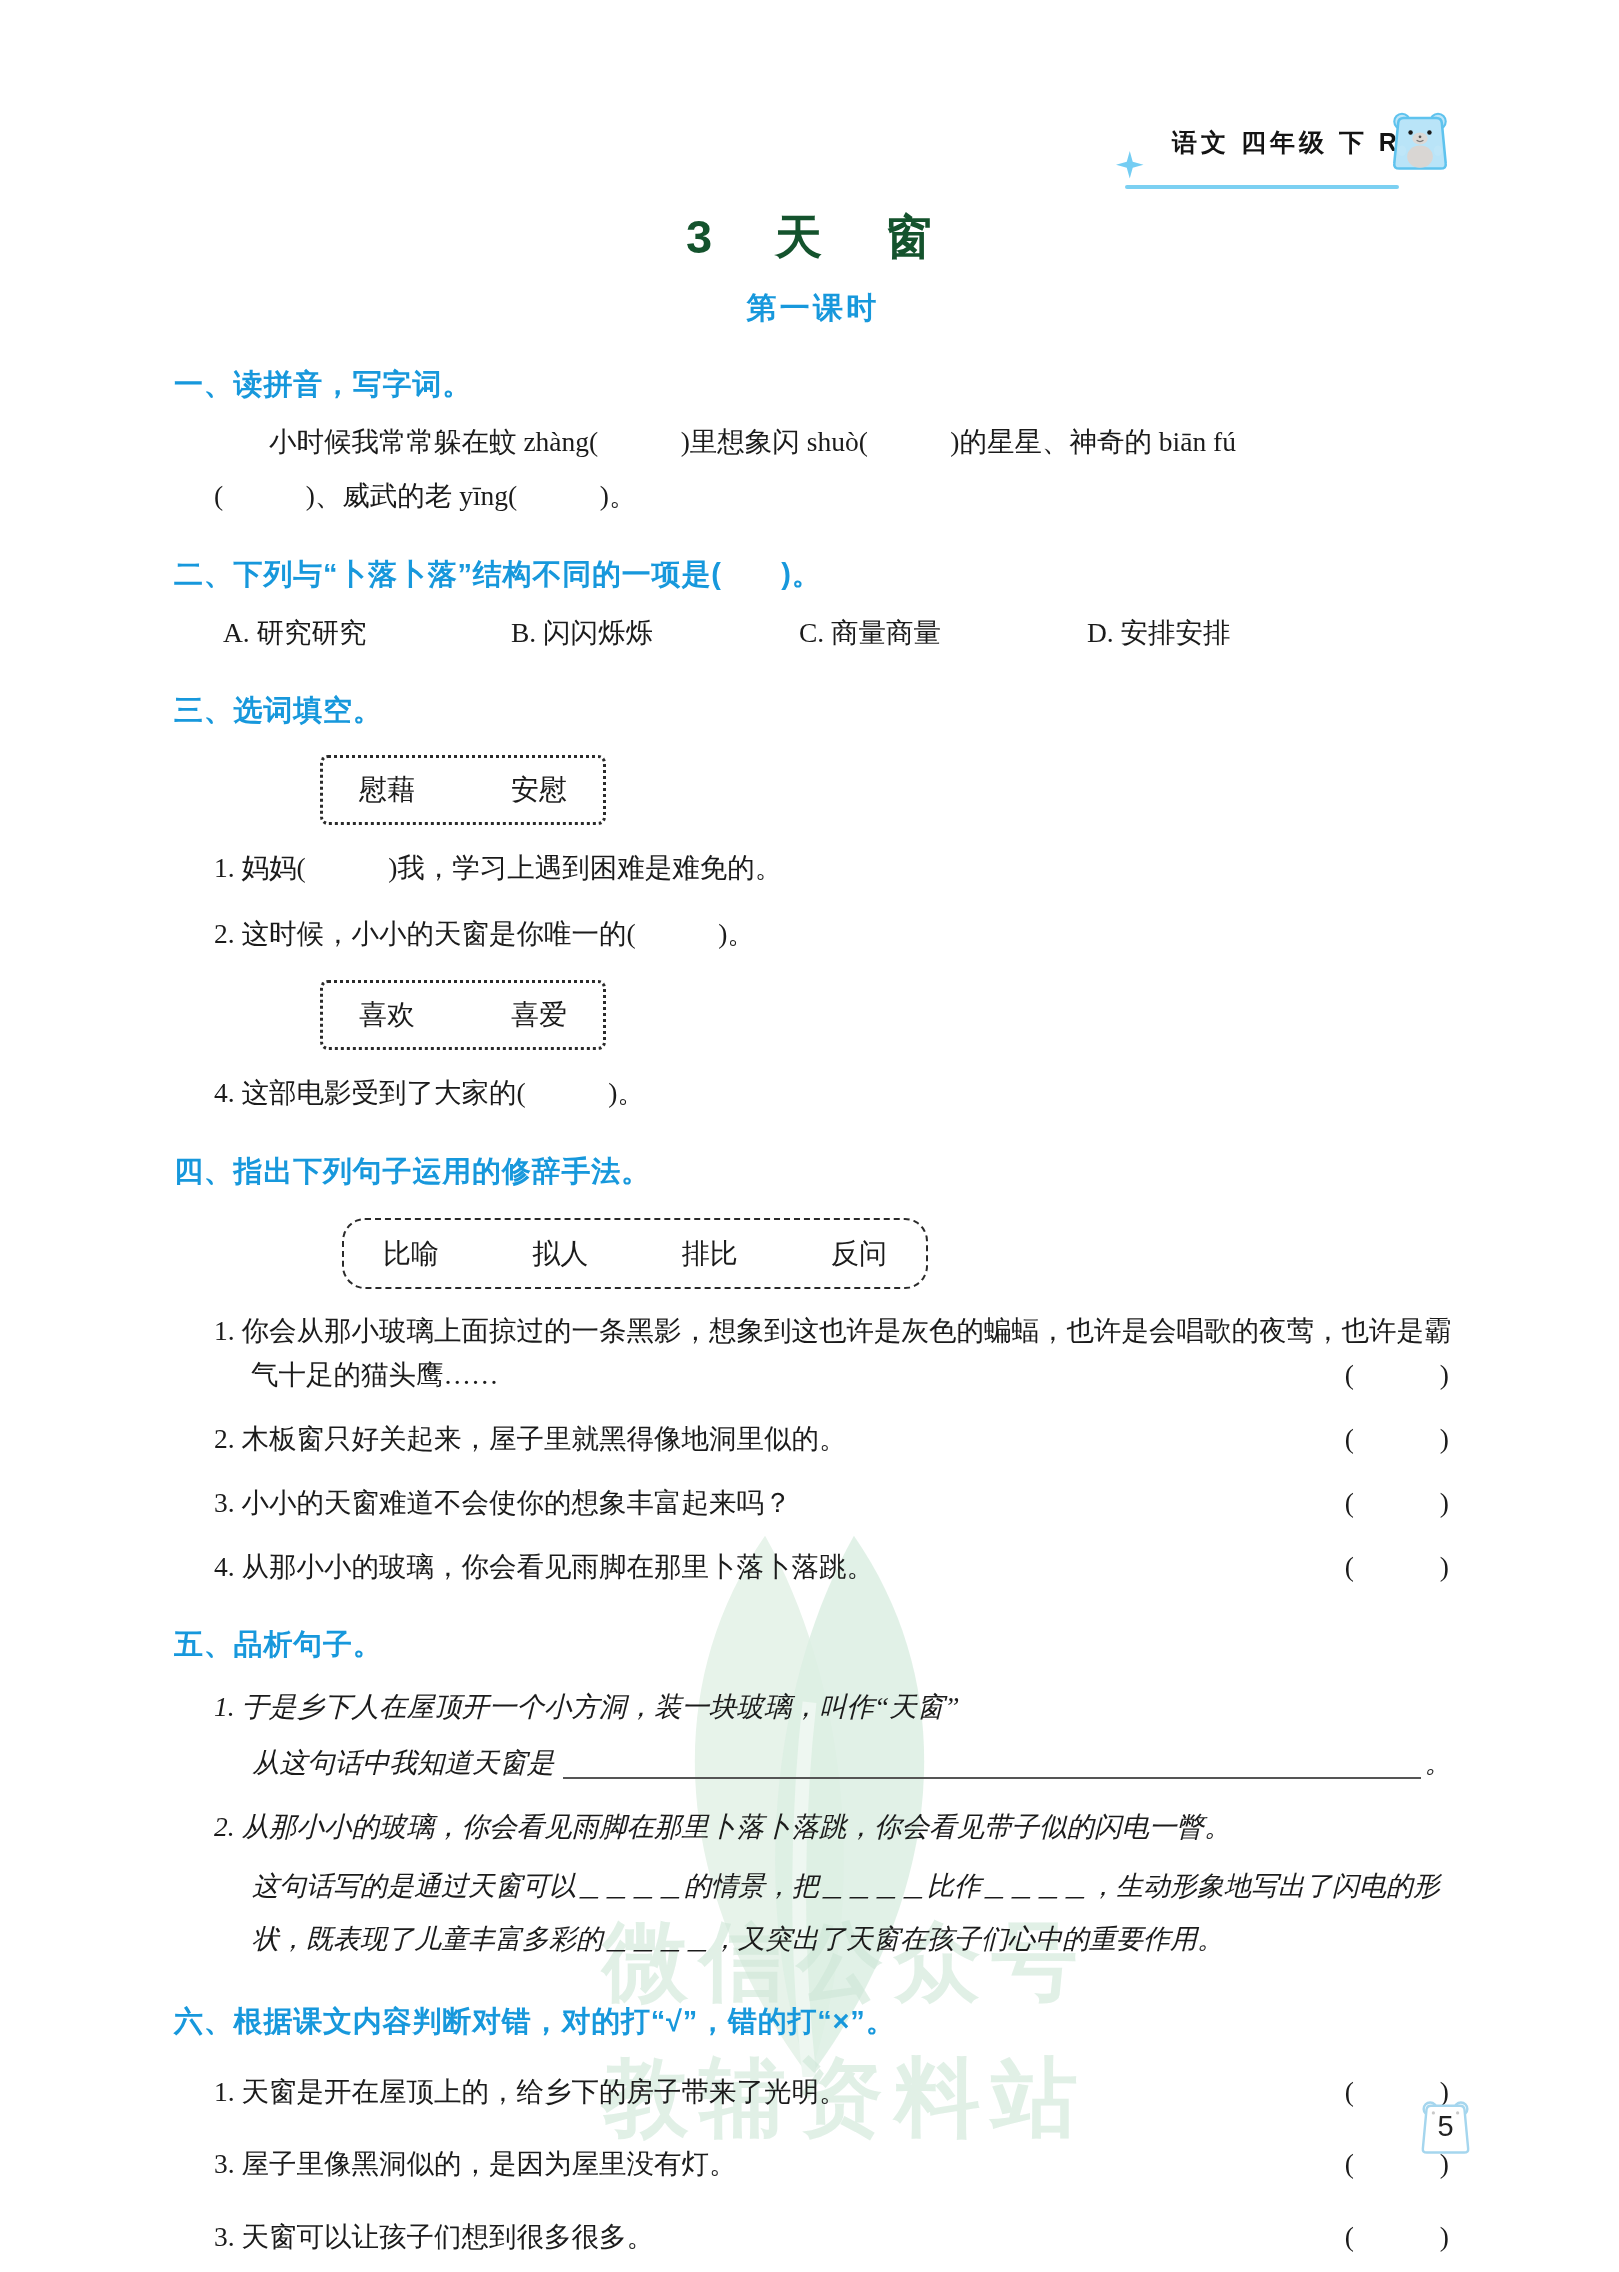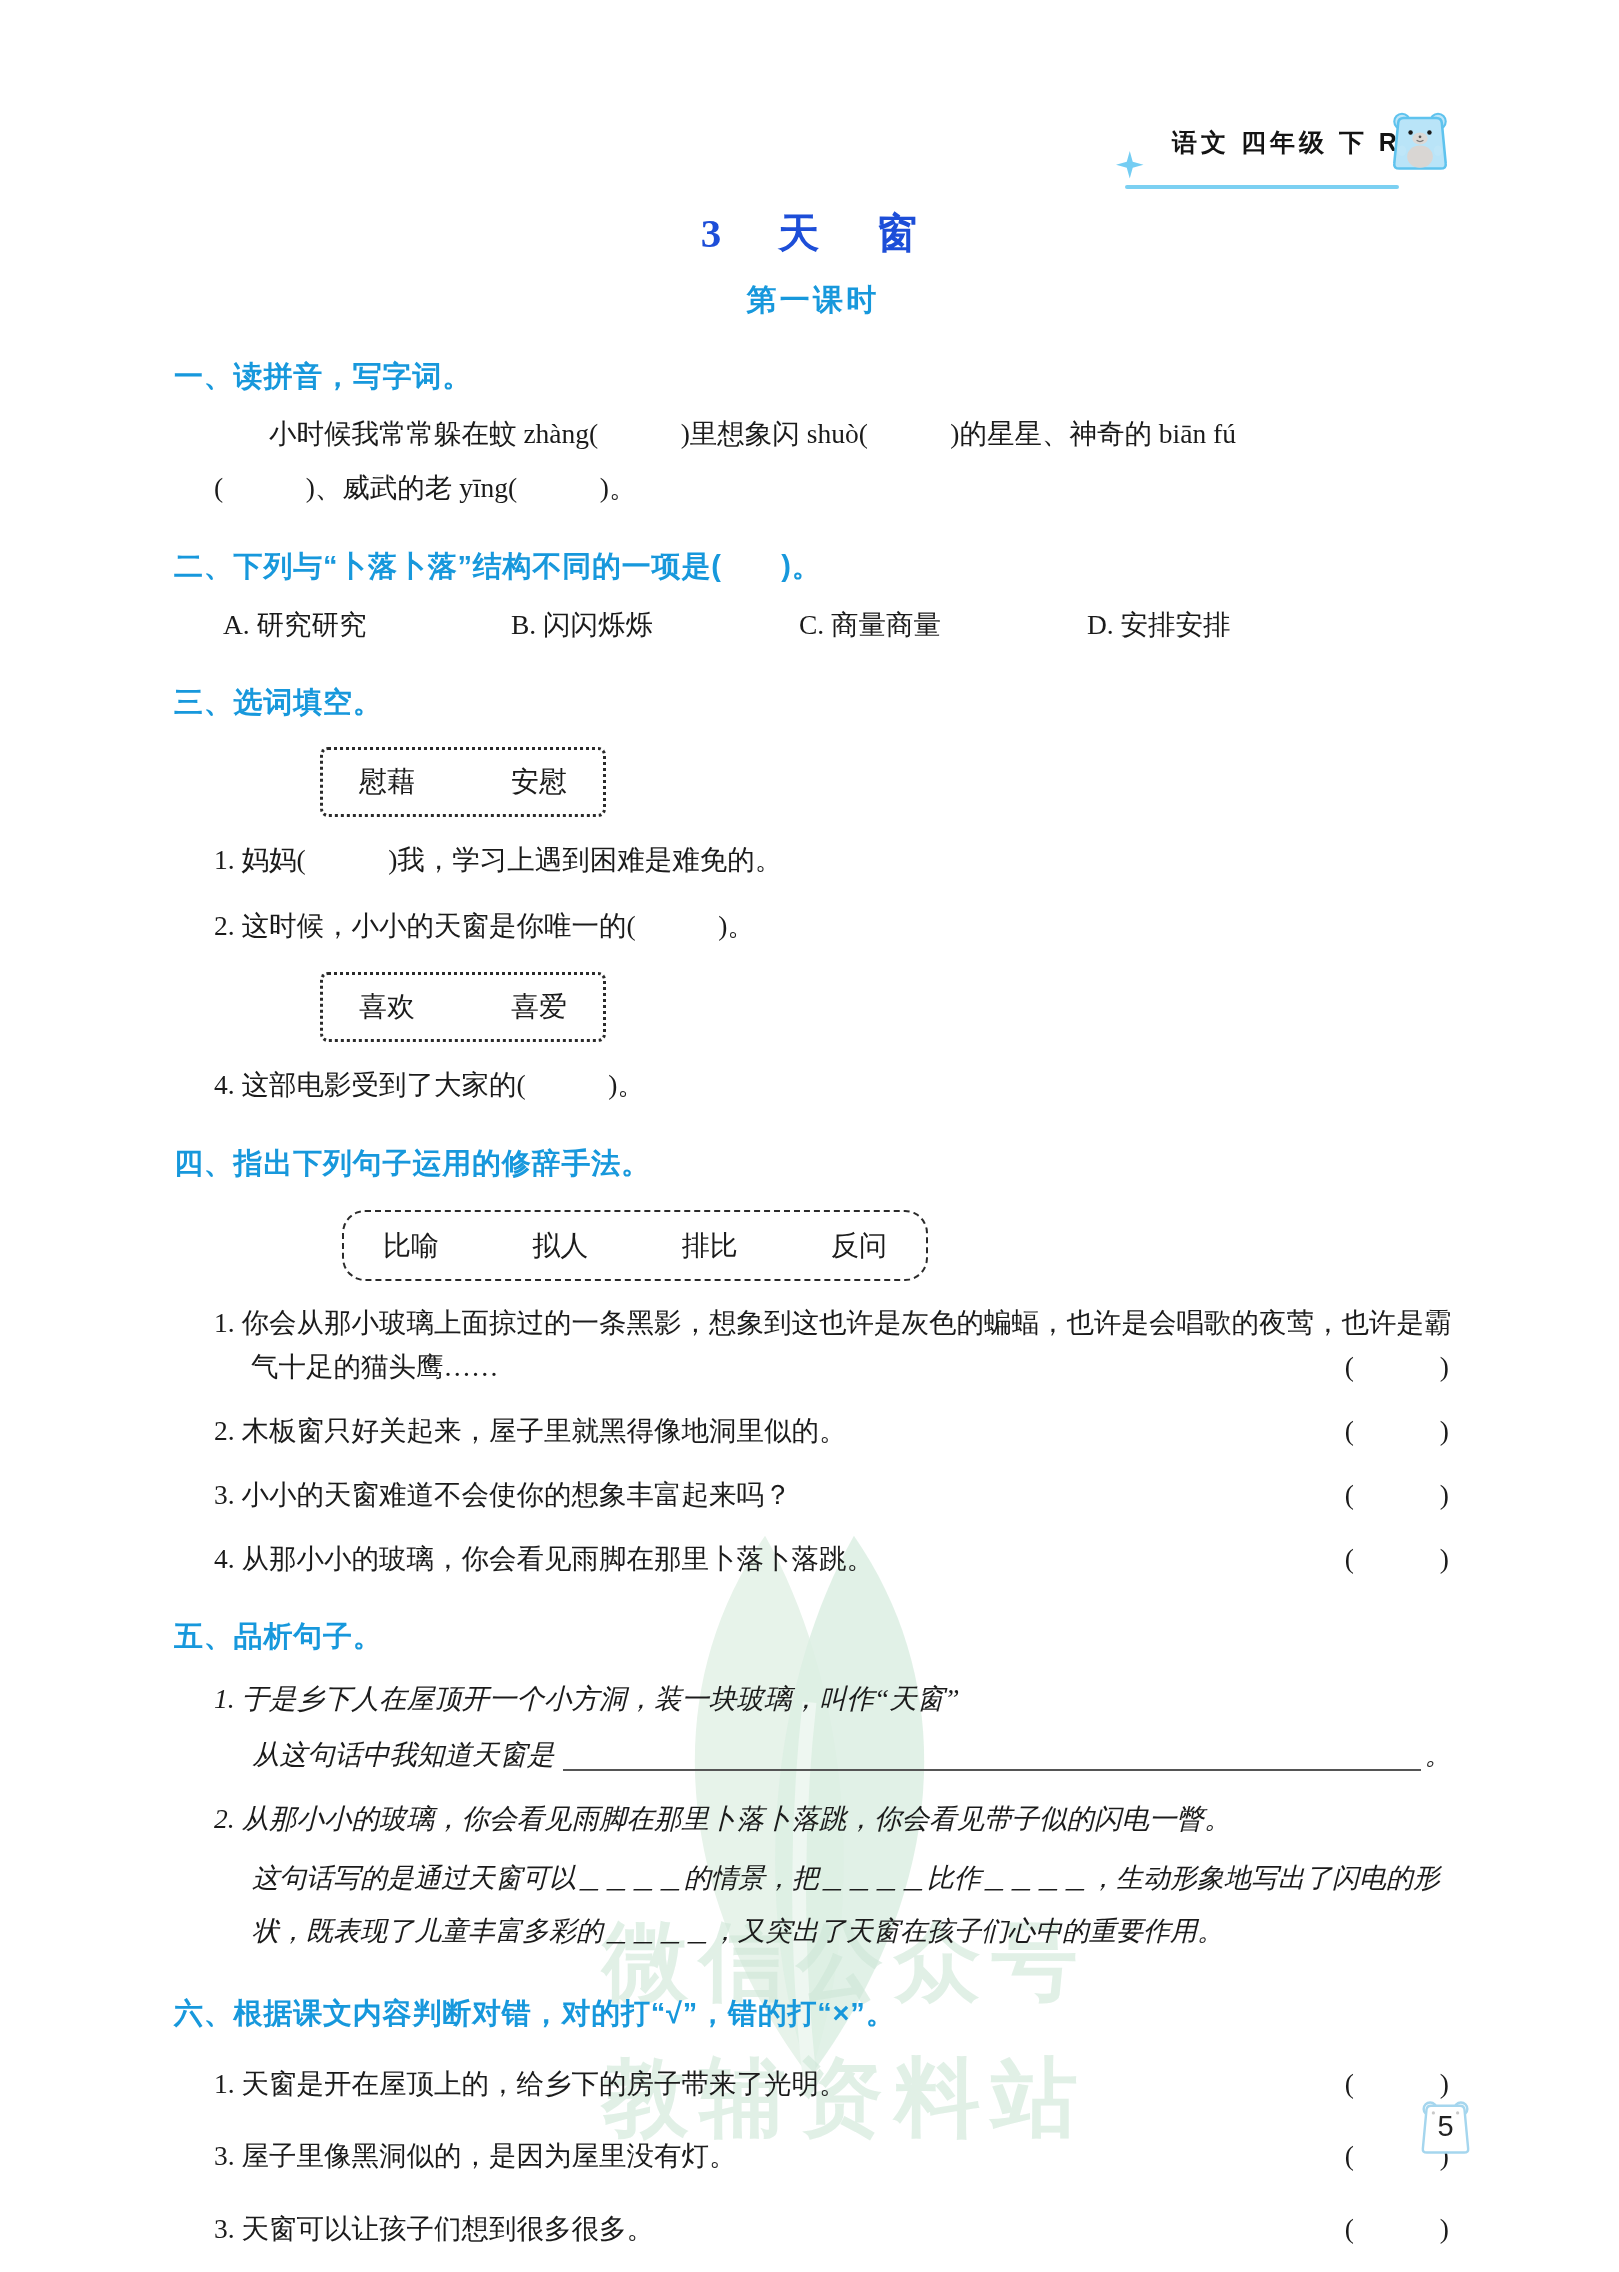--- a/index.html
+++ b/index.html
@@ -23,23 +23,23 @@
   .wm-text{
     position:absolute;left:562px;width:567px;text-align:center;z-index:0;
     font-family:"Liberation Sans","DejaVu Sans",sans-serif;font-weight:bold;
     font-size:86px;letter-spacing:11.3px;color:#cfe7d8;opacity:.62;
   }
   .wm-t1{top:1904px;}
   .wm-t2{top:2040px;}
   
   .content{position:absolute;left:174px;top:0;width:1278px;z-index:2;}
   .title{
-    margin:206px 0 0 0;text-align:center;color:#1d4ed8;
-    font-family:Liberation Serif, serif;
-    font-weight:bold;font-size:41px;letter-spacing:8px;
+    margin:206px 0 0 0;text-align:center;color:#14532d;
+    font-family:Liberation Sans, sans-serif;
+    font-weight:bold;font-size:47px;letter-spacing:8px;
   }
   .subtitle{
     margin:19.4px 0 0 0;text-align:center;color:#1798dc;
     font-family:"Liberation Sans","DejaVu Sans",sans-serif;
     font-weight:bold;font-size:30px;letter-spacing:3.2px;
   }
   .sec{
     margin:36px 0 4.9px 0;color:#1798dc;
     font-family:"Liberation Sans","DejaVu Sans",sans-serif;
     font-weight:bold;font-size:29px;letter-spacing:0.8px;

